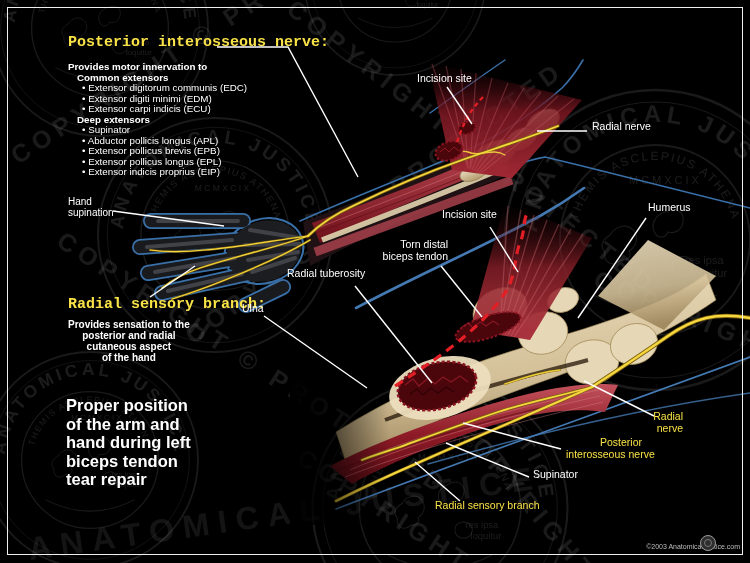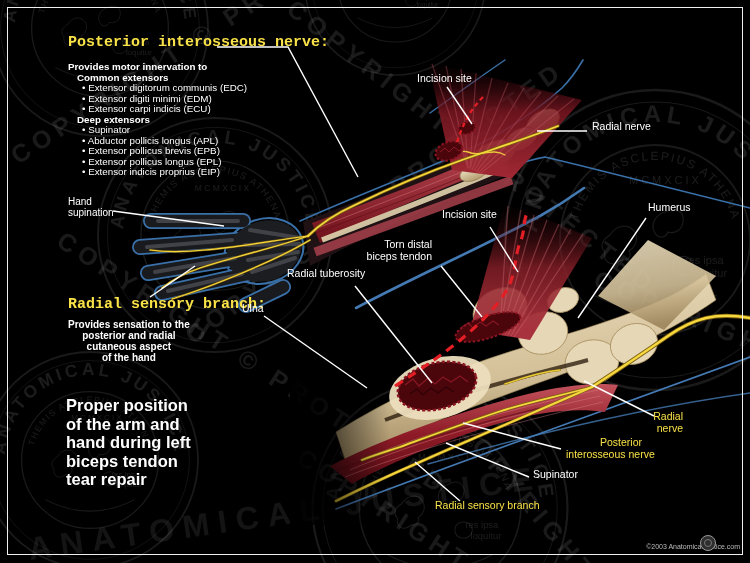--- a/index.html
+++ b/index.html
@@ -295,21 +295,21 @@
   <div>biceps tendon</div>
   <div>tear repair</div>
 </div>
 
 <div class="lbl" style="left:417px;top:73px;">Incision site</div>
 
 <div class="lbl" style="left:592px;top:121px;">Radial nerve</div>
 
 <div class="lbl" style="left:442px;top:209px;">Incision site</div>
 
-<div class="lbl rightal" style="left:360px;top:239px;width:72px;">
+<div class="lbl rightal" style="left:376px;top:239px;width:72px;">
   <div>Torn distal</div>
   <div>biceps tendon</div>
 </div>
 
 <div class="lbl" style="left:648px;top:202px;">Humerus</div>
 
 <div class="lbl" style="left:287px;top:268px;">Radial tuberosity</div>
 
 <div class="lbl" style="left:242px;top:303px;">Ulna</div>
 

